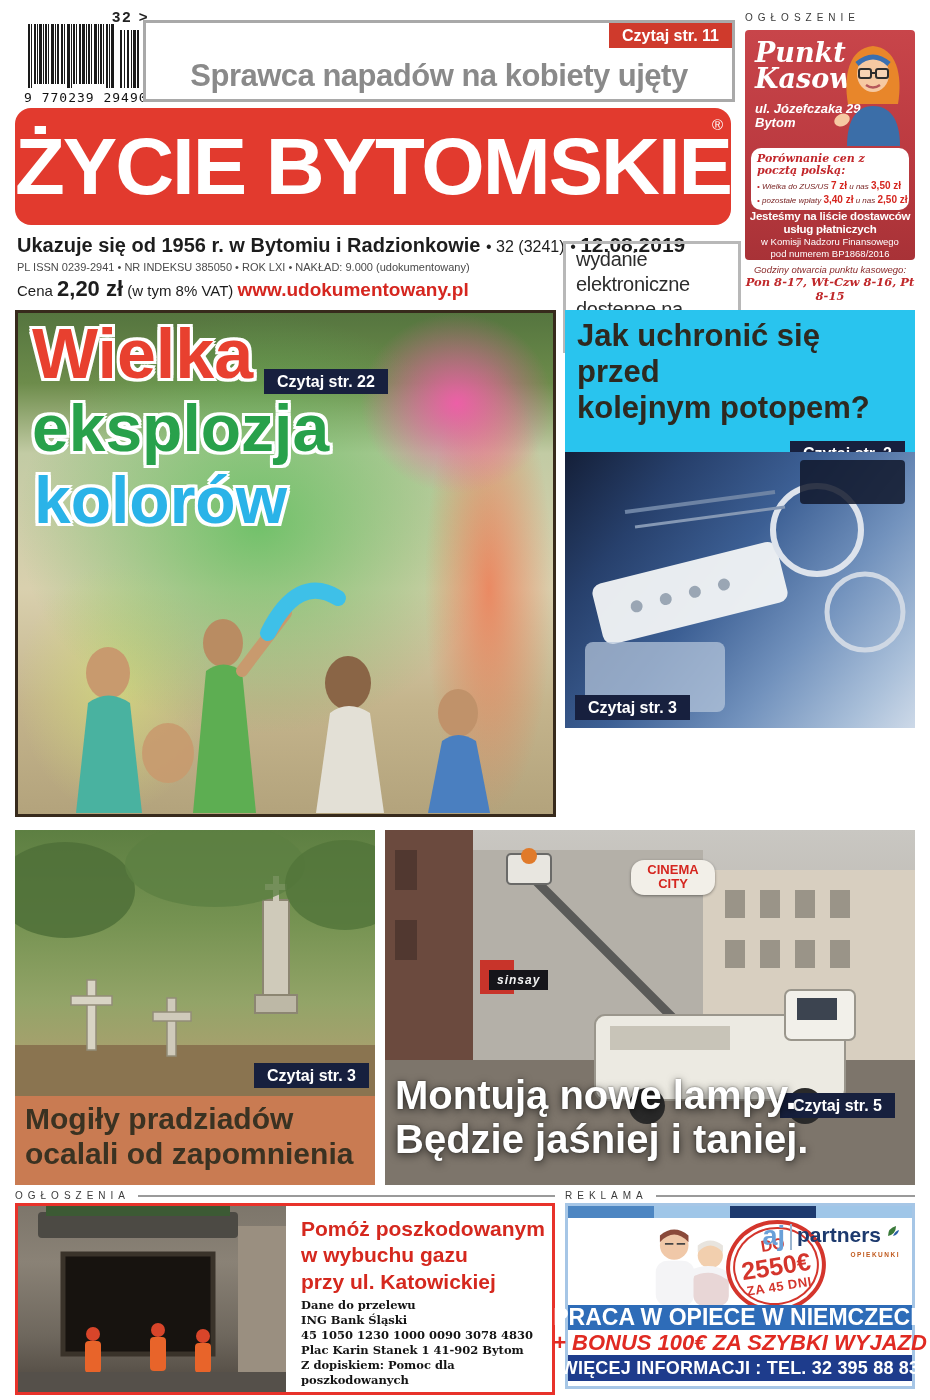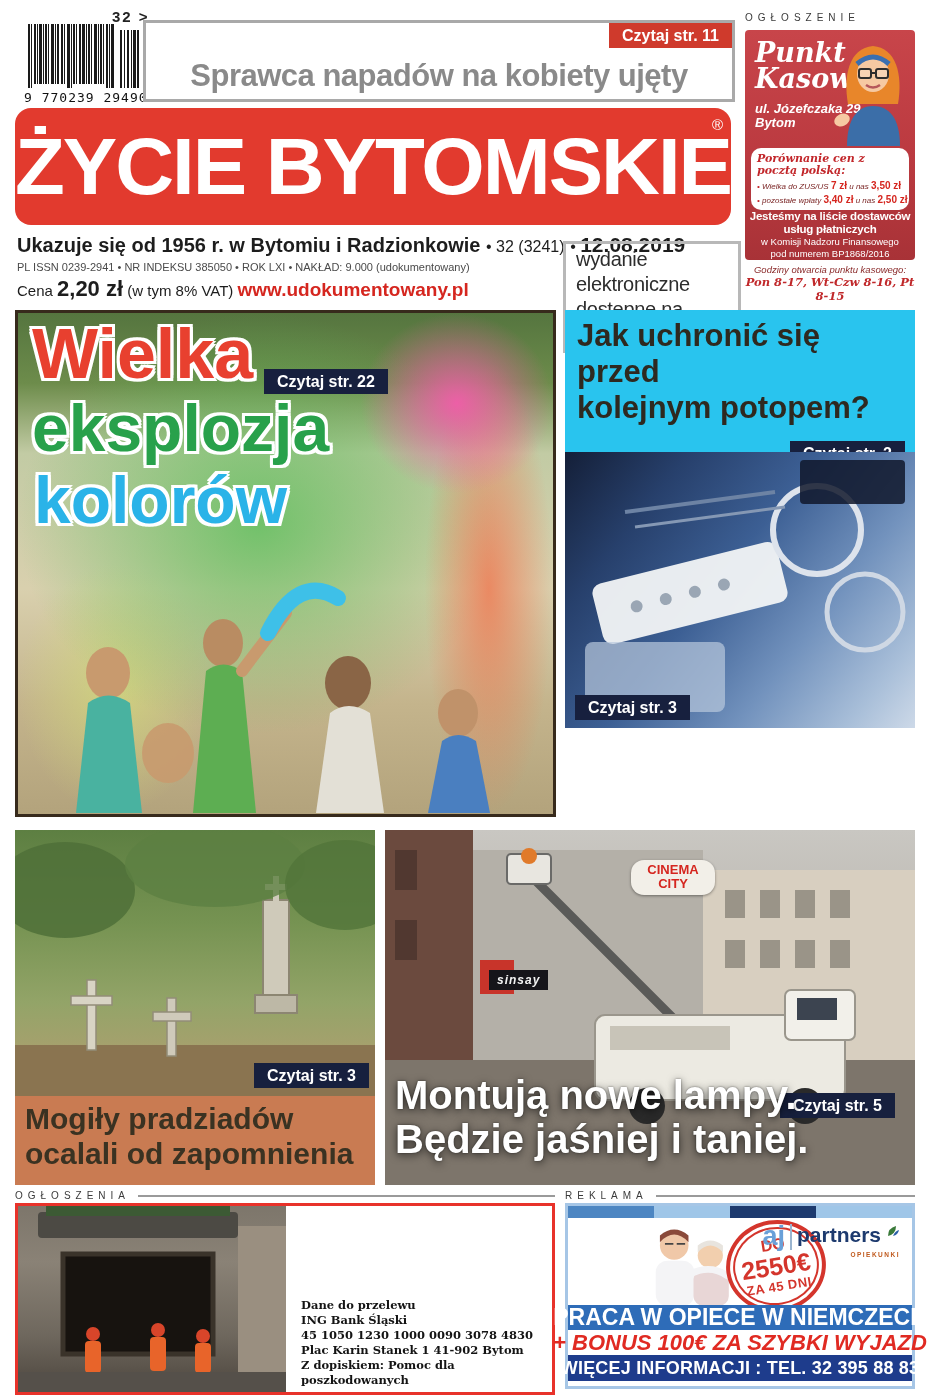--- a/index.html
+++ b/index.html
@@ -353,20 +353,23 @@
           <circle cx="75" cy="128" r="7" fill="#d8452a"></circle>
             <rect x="67" y="135" width="16" height="32" rx="4" fill="#e8642a"></rect>
           <circle cx="140" cy="124" r="7" fill="#d8452a"></circle>
             <rect x="132" y="131" width="16" height="34" rx="4" fill="#e8642a"></rect>
           <circle cx="185" cy="130" r="7" fill="#d8452a"></circle>
             <rect x="177" y="137" width="16" height="30" rx="4" fill="#e8642a"></rect>
         </g>
         <rect x="0" y="166" width="268" height="20" fill="#55504a"></rect>
       </svg>
     </div>
+    <div class="abs left-ad-title preline" style="left:283px;top:10px;">Pomóż poszkodowanym
+w wybuchu gazu
+przy ul. Katowickiej</div>
     <div class="abs bank-lines" style="left:283px;top:92px;width:248px;">
       <div>Dane do przelewu</div>
       <div>ING Bank Śląski</div>
       <div>45 1050 1230 1000 0090 3078 4830</div>
       <div>Plac Karin Stanek 1 41-902 Bytom</div>
       <div>Z dopiskiem: Pomoc dla poszkodowanych</div>
 
     </div>
   </div>
 

